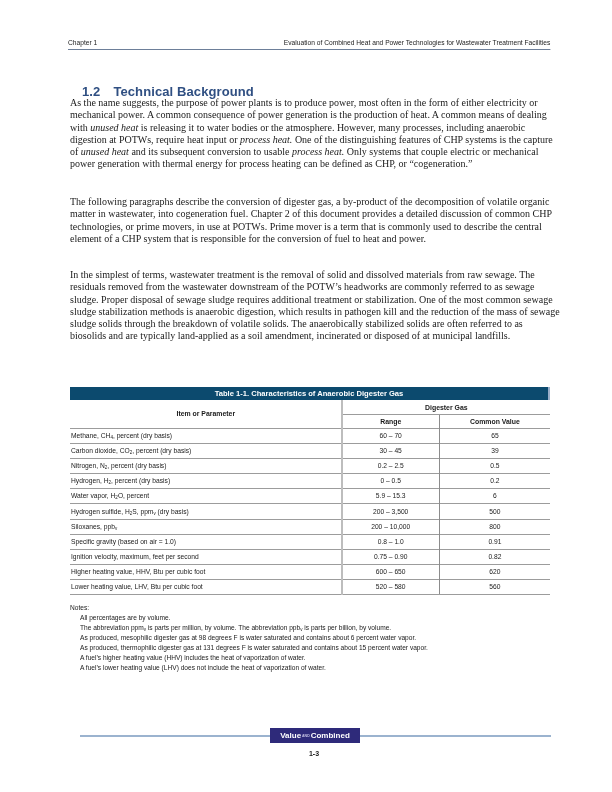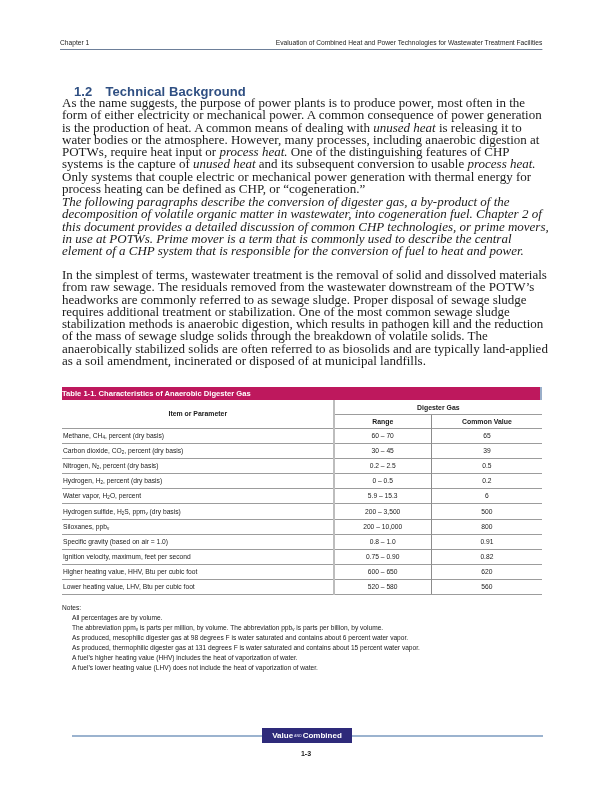--- a/index.html
+++ b/index.html
@@ -1,50 +1,50 @@
 <!DOCTYPE html>
 <html><head>
 <meta charset="utf-8">
 <style>
   html, body { margin: 0; padding: 0; background: #ffffff; }
   body { width: 612px; height: 792px; position: relative; overflow: hidden; color: #1a1a1a; }
-  .page { position: absolute; left: 0; top: 0; width: 488px; height: 792px; }
+  .page { position: absolute; left: 8px; top: 0; width: 488px; height: 792px; }
 
   .running-header {
     position: absolute; left: 60px; top: 38px; width: 483px; height: 11px;
     border-bottom: 1px solid #6d7f99;
     font-family: "Liberation Sans", sans-serif; font-size: 7.4px; color: #222;
     transform: scaleX(0.9); transform-origin: left;
     width: 536px;
   }
   .running-header .left { position: absolute; left: 0; top: 0; }
   .running-header .right { position: absolute; right: 0; top: 0; }
 
   h1.section {
     position: absolute; left: 62px; top: 72px; margin: 12px;
     font-family: "Liberation Sans", sans-serif; font-weight: bold; font-size: 13px;
     color: #2f4f82; letter-spacing: 0.1px;
   }
   h1.section .num { margin-right: 13px; }
 
   .body-text {
     position: absolute; left: 62px; width: 490px;
-    font-family: "Liberation Serif", serif; font-size: 13px; line-height: 12.25px; color: #1a1a1a;
+    font-family: "Liberation Serif", serif; font-size: 10px; line-height: 12.25px; color: #1a1a1a;
   }
   .body-text p { margin: 0; }
   .body-text em { font-style: italic; }
   #para1 { top: 97px; }
-  #para2 { top: 196px; font-style: italic; }
+  #para2 { top: 196px; }
   #para3 { top: 269px; }
   #para4 { top: 366px; }
 
   .table-wrap { position: absolute; left: 62px; top: 387px; width: 480px; }
   .table-title {
-    background: #be185d; color: #ffffff; height: 13px; line-height: 13px;
-    font-family: "Liberation Sans", sans-serif; font-weight: bold; font-size: 7.6px; 
+    background: #0c4a6e; color: #ffffff; height: 13px; line-height: 13px;
+    font-family: "Liberation Sans", sans-serif; font-weight: bold; font-size: 7.6px; text-align: center;
     border-right: 2px solid #9aaec9;
   }
   table.data {
     width: 480px; border-collapse: collapse;
     font-family: "Liberation Sans", sans-serif; font-size: 6.7px; color: #1a1a1a;
   }
   table.data td, table.data th { padding: 0; height: 14.1px; line-height: 14px; }
   table.data th { font-weight: bold; font-size: 6.9px; }
   table.data .c1 { width: 272px; text-align: left; padding-left: 1px; }
   table.data .c2 { width: 97px; text-align: center; border-left: 2px solid #bdbdbd; }

